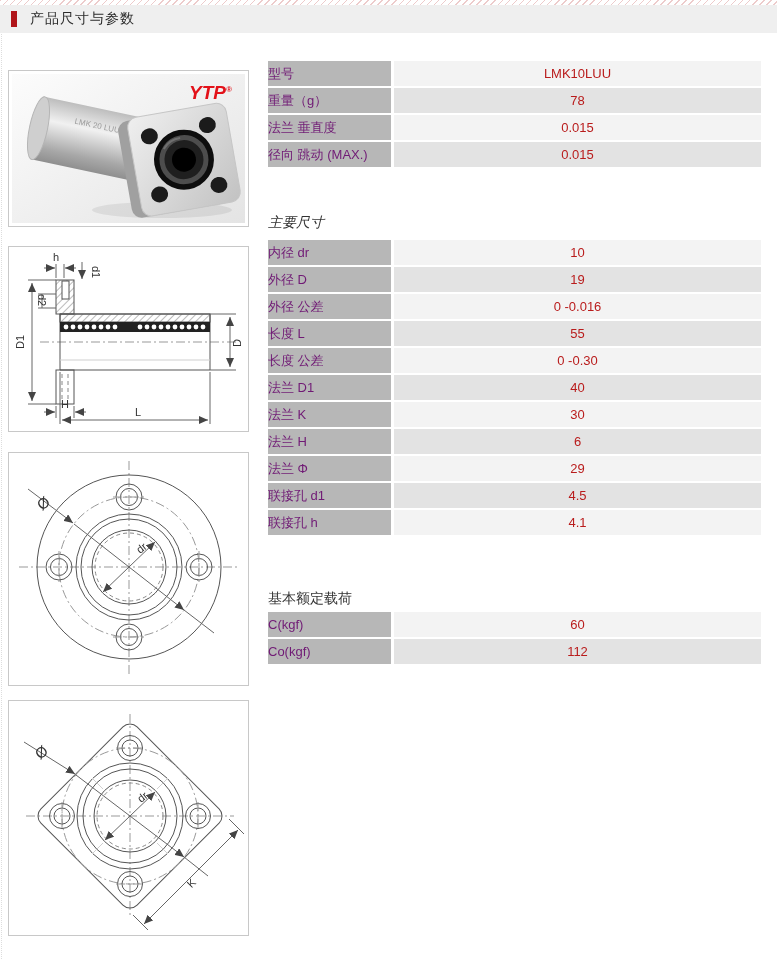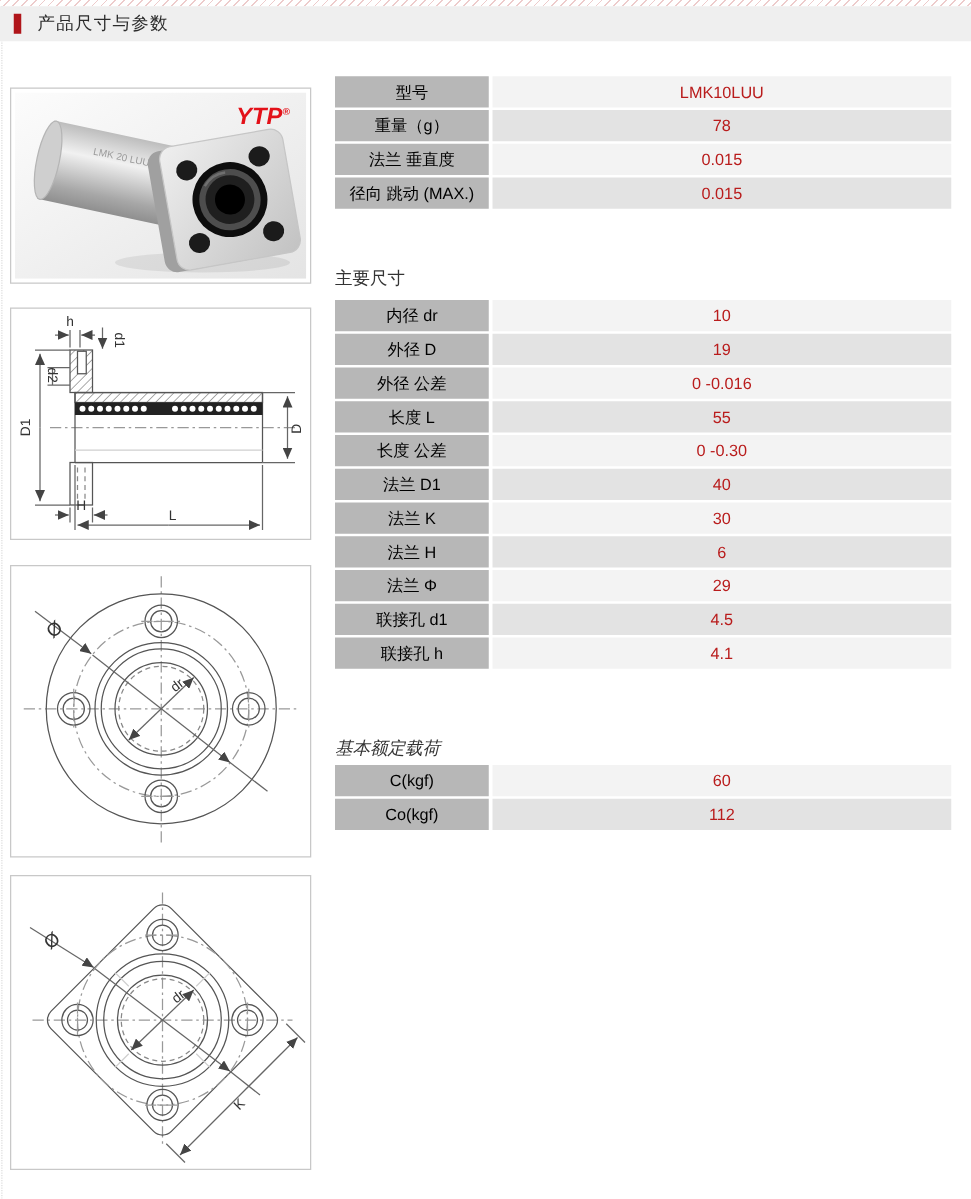--- a/index.html
+++ b/index.html
@@ -19,26 +19,26 @@
   #fig-photo{top:70px;height:157px;}
   #fig-section{top:246px;height:186px;}
   #fig-round{top:452px;height:234px;}
   #fig-square{top:700px;height:236px;}
   .fig svg{display:block;width:100%;height:100%;}
 
   
   .table{position:absolute;left:268px;width:493px;}
   #t1{top:61px;} #t2{top:240px;} #t3{top:612px;}
   .row{display:flex;height:25px;margin-bottom:2px;font-size:13px;line-height:25px;}
-  .row .lbl{width:123px;background:#b7b7b7;color:#000000;text-align:center;margin-right:3px;
+  .row .lbl{width:123px;background:#b7b7b7;color:#701a75;margin-right:3px;
         white-space:nowrap;overflow:hidden;}
   .row .val{flex:1;background:#f3f3f3;color:#b91c1c;text-align:center;white-space:nowrap;}
   .row:nth-child(even) .val{background:#e3e3e3;}
   .sec-heading{position:absolute;left:268px;font-size:14px;color:#333;line-height:20px;}
-  #h-main{top:212px;} #h-load{top:588px;font-style:italic;}
+  #h-main{top:212px;} #h-load{top:588px;}
 
   
   .ln{stroke:#555;fill:none;stroke-width:1;}
   .cl{stroke:#999;fill:none;stroke-width:1;stroke-dasharray:9 3 2 3;}
   .dim{stroke:#666;fill:none;stroke-width:1;}
   .hid{stroke:#888;fill:none;stroke-width:1;stroke-dasharray:4 3;}
   .lt{stroke:#cfcfcf;fill:none;stroke-width:1;}
   .dimtxt{font-size:11px;fill:#333;}
   .bigsym{font-size:15px;fill:#333;}
 </style>
@@ -292,21 +292,21 @@
     <div class="row">
       <div class="lbl">法兰 垂直度</div>
       <div class="val">0.015</div>
     </div>
     <div class="row">
       <div class="lbl">径向 跳动 (MAX.)</div>
       <div class="val">0.015</div>
     </div>
   </div>
 
-  <h2 class="sec-heading" id="h-main" style="margin:0;font-weight:400;">主要尺寸</h2>
+  <h2 class="sec-heading" id="h-main" style="margin:0;font-weight:400;font-style:italic;">主要尺寸</h2>
 
   <div class="table" id="t2">
     <div class="row">
       <div class="lbl">内径 dr</div>
       <div class="val">10</div>
     </div>
     <div class="row">
       <div class="lbl">外径 D</div>
       <div class="val">19</div>
     </div>

